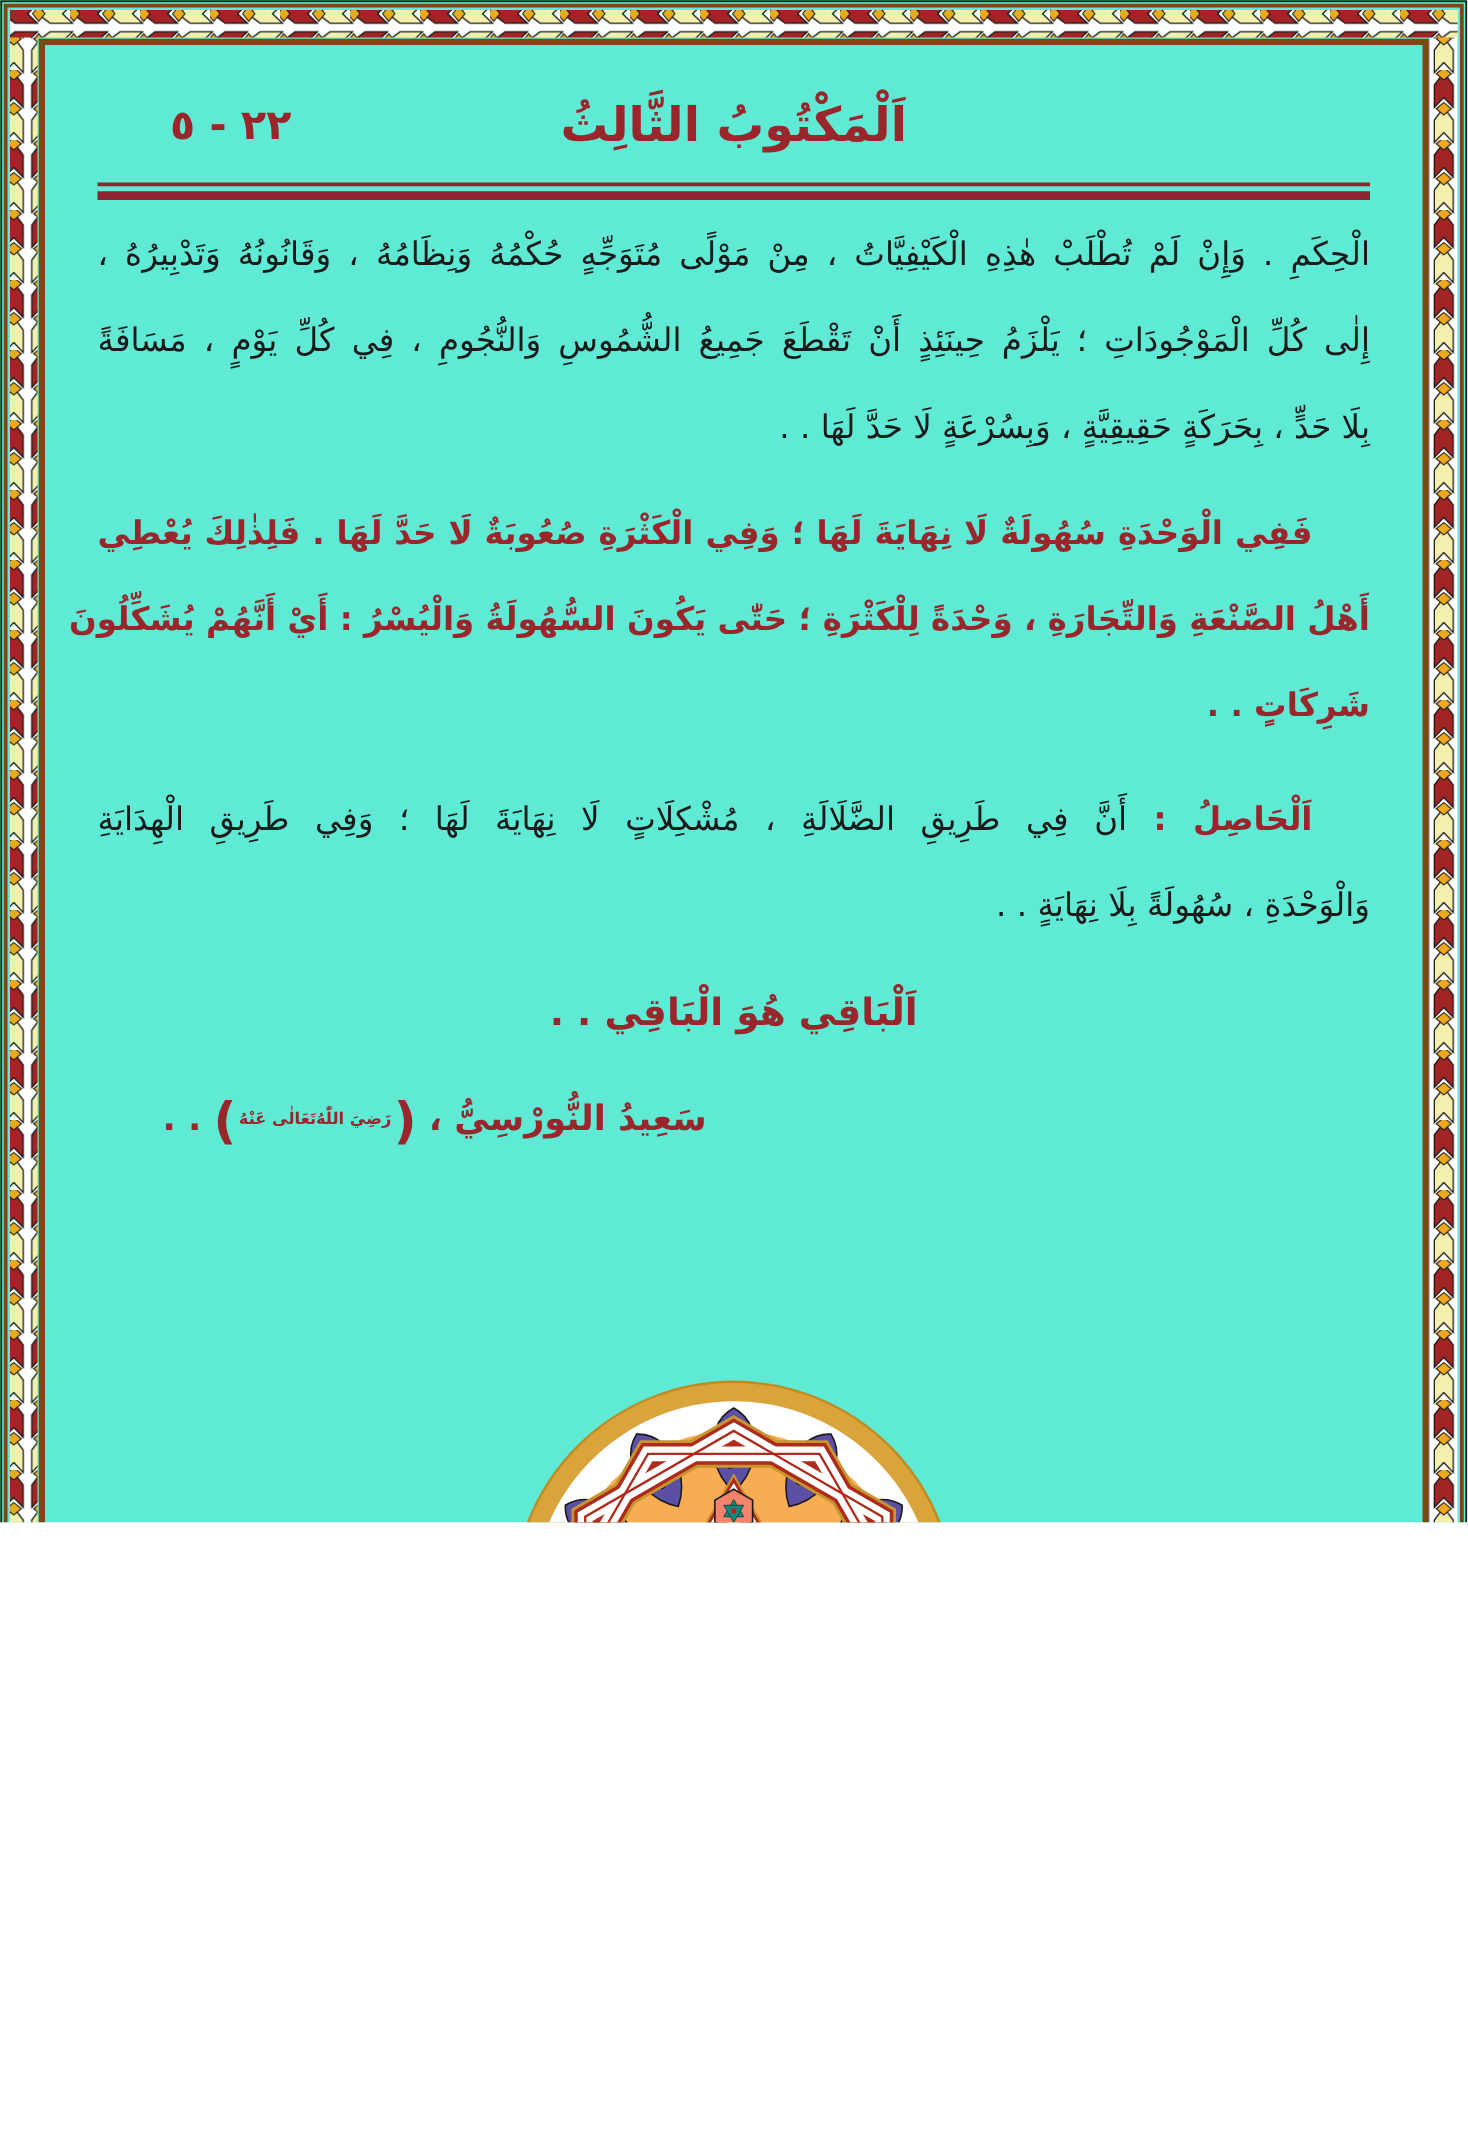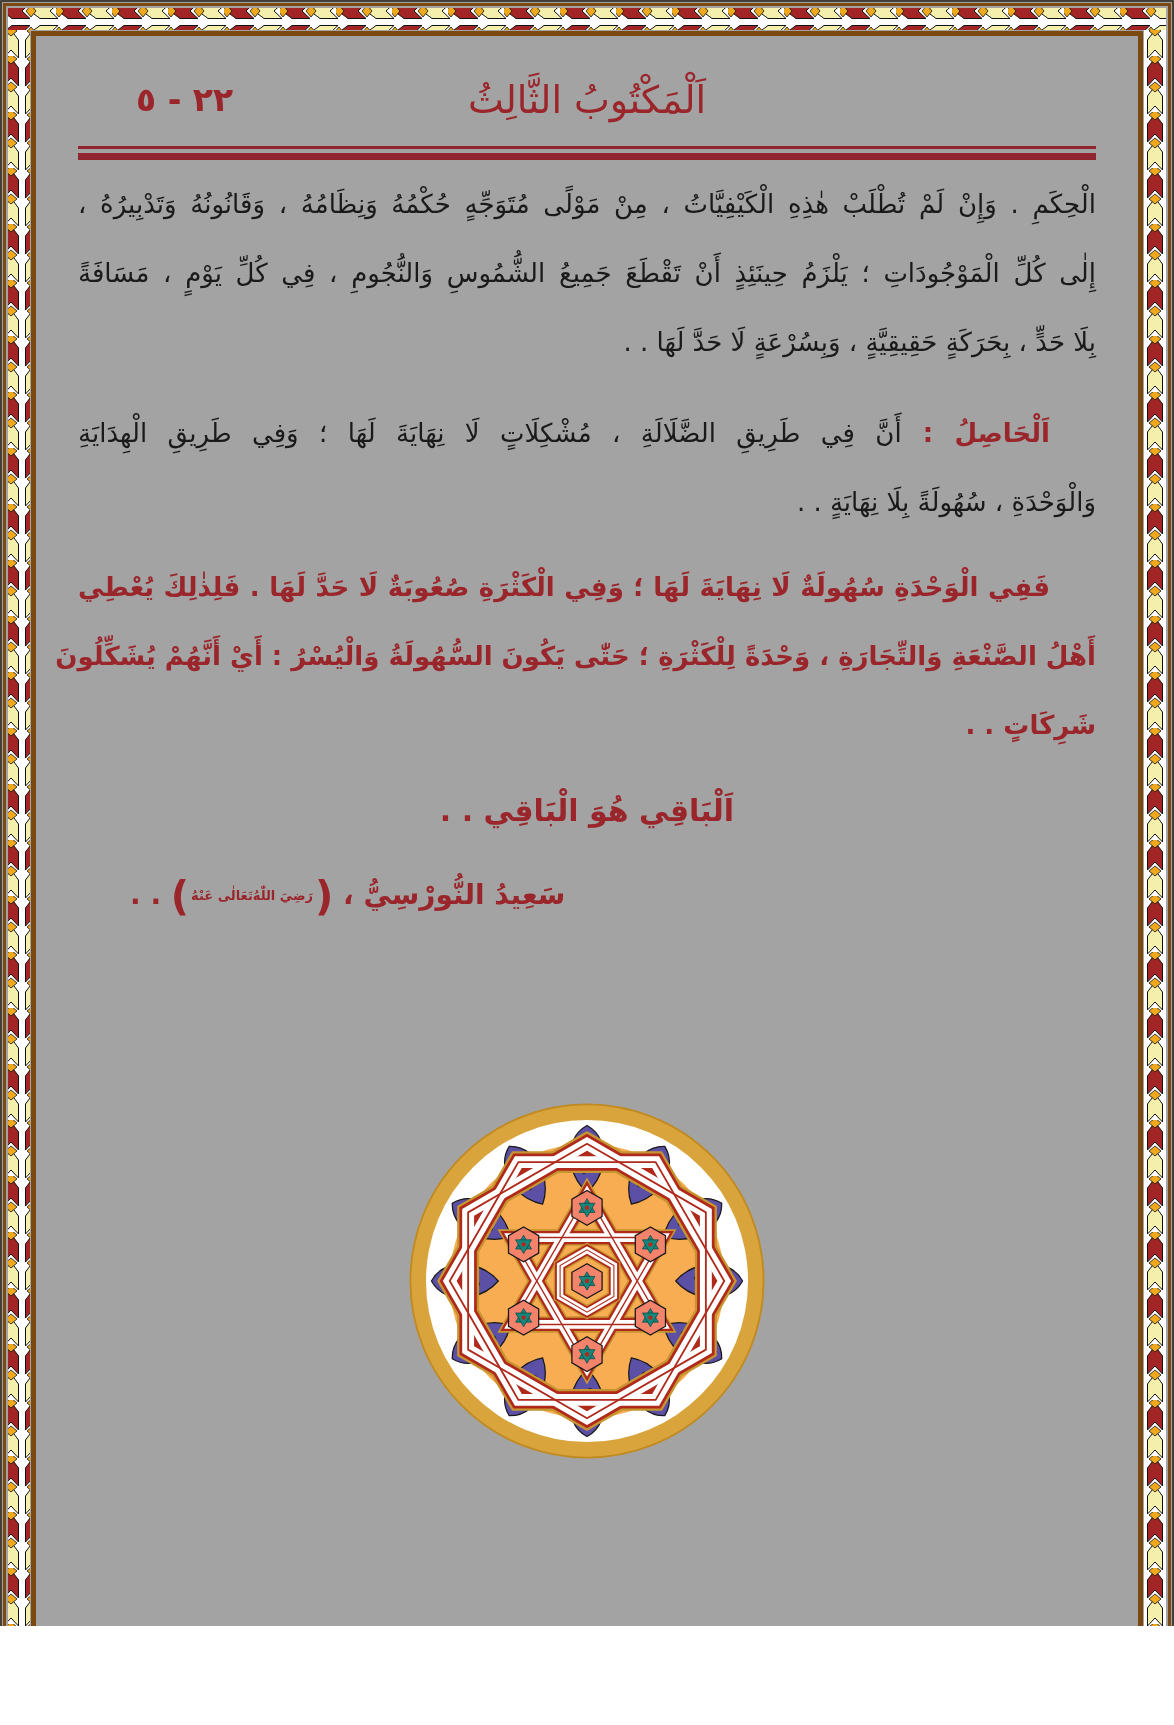--- a/index.html
+++ b/index.html
@@ -1,23 +1,23 @@
 <!DOCTYPE html>
 <html lang="ar" dir="rtl"><head>
 <meta charset="utf-8">
 <style>
   html,body{margin:0;padding:0;background:#ffffff;}
-  .page{position:relative;width:1174px;height:1626px;background:#a3a3a3;overflow:hidden;
+  .page{position:relative;width:1174px;height:1218px;background:#5eead4;overflow:hidden;
         font-family:"DejaVu Sans",sans-serif;}
   .frame-svg{position:absolute;inset:0;width:1174px;height:1725px;pointer-events:none;}
   .content{position:absolute;inset:38px;padding:20px 40px 0 40px;direction:rtl;}
 
   .header{position:relative;height:66px;margin-top:12px;}
   .title{position:absolute;left:0;right:0;text-align:center;margin:0;
-         font-size:38px;font-weight:normal;color:#9A252B;line-height:60px;}
+         font-size:38px;font-weight:bold;color:#9A252B;line-height:60px;}
   .page-num{position:absolute;left:auto;right:auto;left:58px;top:0;
             font-size:33px;font-weight:bold;color:#9A252B;line-height:60px;}
   
   .page-num{left:58px;}
 
   .rule{margin-top:10px;border-top:3px solid #8E2530;border-bottom:7px solid #8E2530;height:4px;}
 
   .paragraphs{margin-top:10px;font-size:26px;color:#1a1a1a;}
   .para{margin:0 0 16px 0;}
   .para.mt{margin-top:22px;}
@@ -79,28 +79,28 @@
     </div>
 
     <div class="rule"></div>
 
     <div class="paragraphs" id="paragraphs">
         <div class="para">
           <div class="tline"><span class="blk">الْحِكَمِ . وَإِنْ لَمْ تُطْلَبْ هٰذِهِ الْكَيْفِيَّاتُ ، مِنْ مَوْلًى مُتَوَجِّهٍ حُكْمُهُ وَنِظَامُهُ ، وَقَانُونُهُ وَتَدْبِيرُهُ ،</span></div>
           <div class="tline"><span class="blk">إِلٰى كُلِّ الْمَوْجُودَاتِ ؛ يَلْزَمُ حِينَئِذٍ أَنْ تَقْطَعَ جَمِيعُ الشُّمُوسِ وَالنُّجُومِ ، فِي كُلِّ يَوْمٍ ، مَسَافَةً</span></div>
           <div class="tline end"><span class="blk">بِلَا حَدٍّ ، بِحَرَكَةٍ حَقِيقِيَّةٍ ، وَبِسُرْعَةٍ لَا حَدَّ لَهَا . .</span></div>
         </div>
-        <div class="para mt">
-          <div class="tline ind"><span class="red">اَلْحَاصِلُ : </span><span class="blk">أَنَّ فِي طَرِيقِ الضَّلَالَةِ ، مُشْكِلَاتٍ لَا نِهَايَةَ لَهَا ؛ وَفِي طَرِيقِ الْهِدَايَةِ</span></div>
-          <div class="tline end"><span class="blk">وَالْوَحْدَةِ ، سُهُولَةً بِلَا نِهَايَةٍ . .</span></div>
-        </div>
         <div class="para">
           <div class="tline ind"><span class="red">فَفِي الْوَحْدَةِ سُهُولَةٌ لَا نِهَايَةَ لَهَا ؛ وَفِي الْكَثْرَةِ صُعُوبَةٌ لَا حَدَّ لَهَا . فَلِذٰلِكَ يُعْطِي</span></div>
           <div class="tline"><span class="red">أَهْلُ الصَّنْعَةِ وَالتِّجَارَةِ ، وَحْدَةً لِلْكَثْرَةِ ؛ حَتّٰى يَكُونَ السُّهُولَةُ وَالْيُسْرُ : أَيْ أَنَّهُمْ يُشَكِّلُونَ</span></div>
           <div class="tline end"><span class="red">شَرِكَاتٍ . .</span></div>
+        </div>
+        <div class="para mt">
+          <div class="tline ind"><span class="red">اَلْحَاصِلُ : </span><span class="blk">أَنَّ فِي طَرِيقِ الضَّلَالَةِ ، مُشْكِلَاتٍ لَا نِهَايَةَ لَهَا ؛ وَفِي طَرِيقِ الْهِدَايَةِ</span></div>
+          <div class="tline end"><span class="blk">وَالْوَحْدَةِ ، سُهُولَةً بِلَا نِهَايَةٍ . .</span></div>
         </div>
         <div class="para">
           <div class="tline ctr"><span class="red center-line">اَلْبَاقِي هُوَ الْبَاقِي . .</span></div>
         </div>
       </div>
 
     <div class="signature">
       <span>سَعِيدُ النُّورْسِيُّ ،</span>
       <span class="sig-paren">(</span><span class="seal">
           <span>رَضِيَ اللّٰهُ</span>

